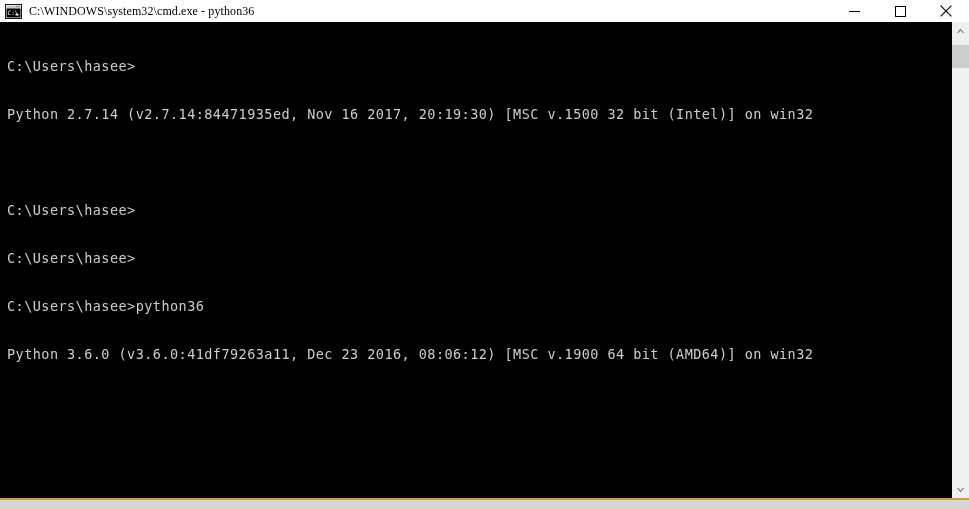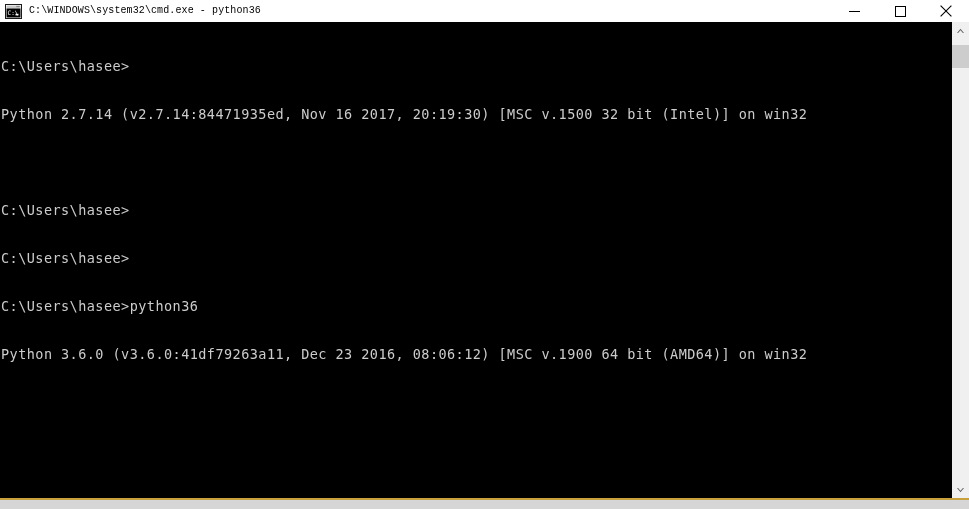--- a/index.html
+++ b/index.html
@@ -42,22 +42,22 @@
   }
   .app-icon {
     width: 17px;
     height: 15px;
     flex: 0 0 auto;
     position: relative;
     margin-right: 7px;
   }
   .app-icon svg { display: block; }
   #title-text {
-    font-family: Liberation Mono, monospace;
-    font-size: 10px;
+    font-family: Liberation Serif, serif;
+    font-size: 12px;
     color: #000000;
     line-height: 22px;
     white-space: nowrap;
     overflow: hidden;
     letter-spacing: 0.1px;
   }
   #window-controls {
     display: flex;
     height: 22px;
     flex: 0 0 auto;
@@ -90,21 +90,21 @@
     font-family: "DejaVu Sans Mono", monospace;
     font-size: 13.5px;
     line-height: 16px;
     color: #cccccc;
     white-space: pre;
     letter-spacing: 0.45px;
   }
   .cline {
     height: 16px;
     white-space: pre;
-    padding-left: 1px;
+    padding-left: 7px;
   }
   .cline.blank { color: transparent; }
 
   
   #scrollbar {
     position: absolute;
     left: 952px;
     top: 22px;
     width: 17px;
     height: 476px;

